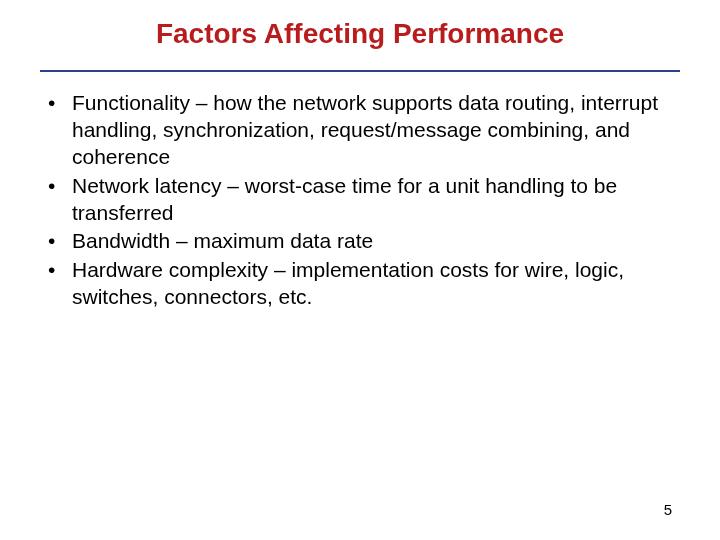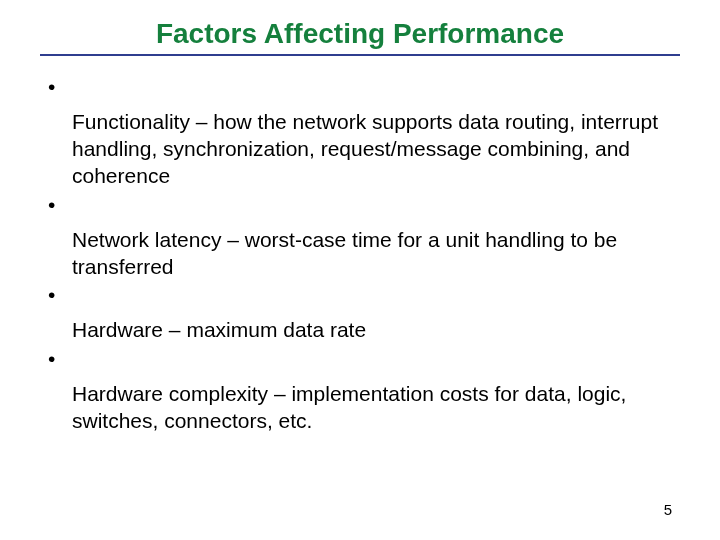--- a/index.html
+++ b/index.html
@@ -18,22 +18,22 @@
     .slide {
       width: 100%;
       height: 100%;
       padding: 18px 40px 30px 40px;
       position: relative;
     }
     .title {
       text-align: center;
       font-size: 28px;
       font-weight: bold;
-      color: #15803d;
-      padding-bottom: 4px;
+      color: #b91c1c;
+      padding-bottom: 20px;
       margin-left: 20px;
       margin-right: 20px;
     }
     .divider {
       border: none;
       border-top: 2px solid #2f3e8f;
       margin: 0 0 18px 0;
     }
     .content {
       padding-left: 4px;
@@ -50,21 +50,20 @@
       margin-bottom: 2px;
     }
     .bullet-marker {
       flex-shrink: 0;
       width: 28px;
       text-align: left;
       padding-left: 4px;
     }
     .bullet-text {
       flex: 1;
-      margin-top: 35px;
     }
     .page-number {
       position: absolute;
       bottom: 22px;
       right: 48px;
       font-size: 15px;
       color: #000000;
     }
   </style>
 </head>
@@ -78,22 +77,22 @@
       <li class="bullet-item">
         <span class="bullet-marker">•</span>
         <span class="bullet-text">Functionality – how the network supports data routing, interrupt handling, synchronization, request/message combining, and coherence</span>
       </li>
       <li class="bullet-item">
         <span class="bullet-marker">•</span>
         <span class="bullet-text">Network latency – worst-case time for a unit handling to be transferred</span>
       </li>
       <li class="bullet-item">
         <span class="bullet-marker">•</span>
-        <span class="bullet-text">Hardware – maximum data rate</span>
+        <span class="bullet-text">Bandwidth – maximum data rate</span>
       </li>
       <li class="bullet-item">
         <span class="bullet-marker">•</span>
-        <span class="bullet-text">Hardware complexity – implementation costs for data, logic, switches, connectors, etc.</span>
+        <span class="bullet-text">Hardware complexity – implementation costs for wire, logic, switches, connectors, etc.</span>
       </li>
     </ul>
   </div>
   <div class="page-number">5</div>
 </div>
 
 </body></html>

